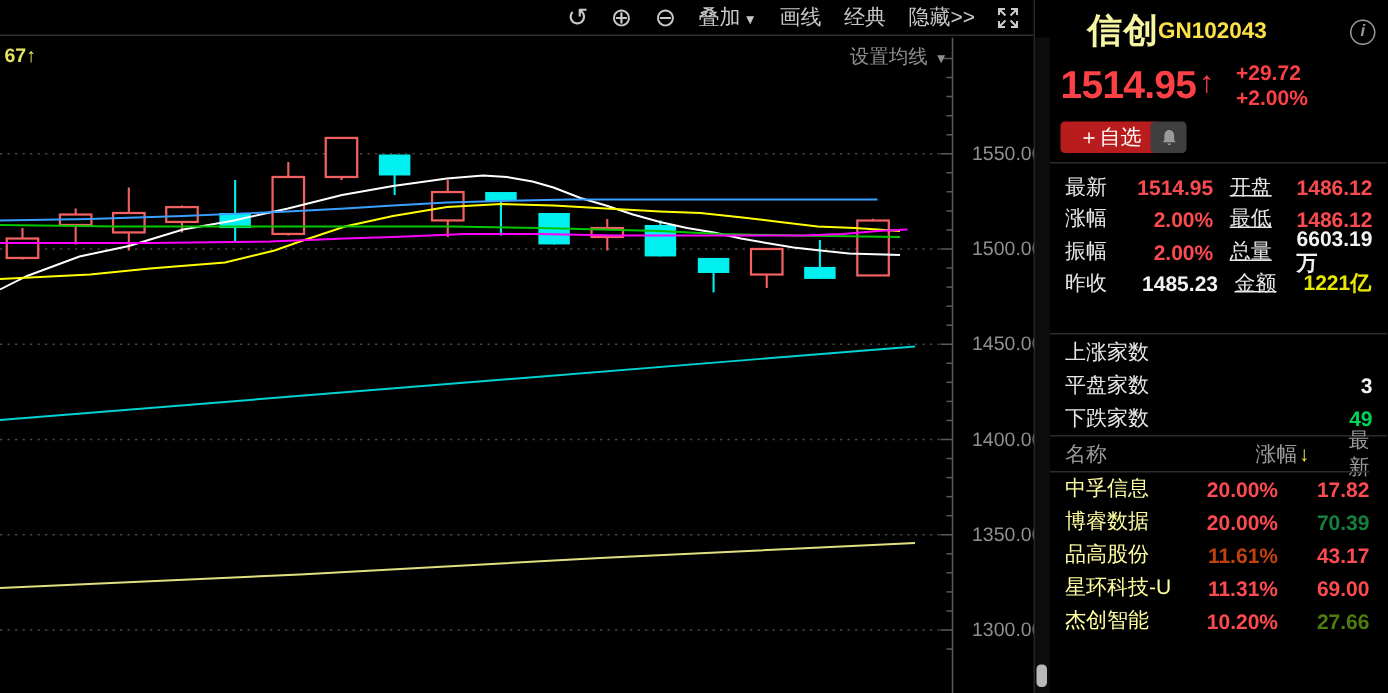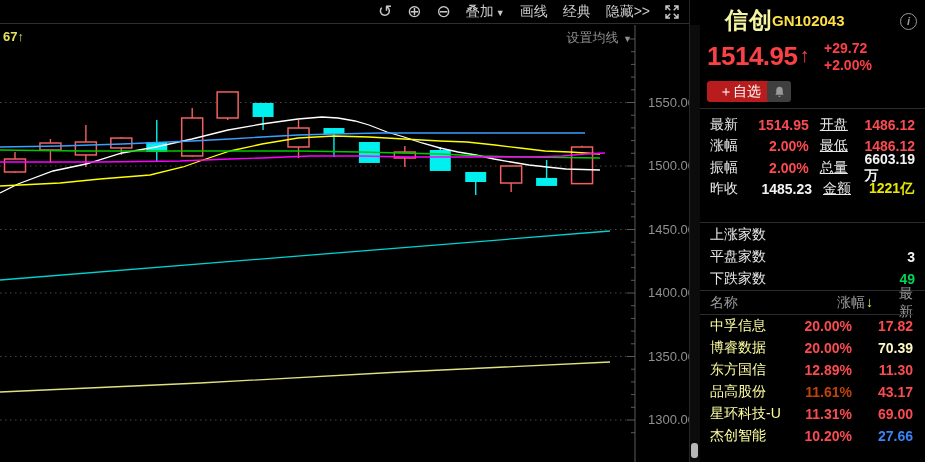--- a/index.html
+++ b/index.html
@@ -257,37 +257,32 @@
   <div class="sep abs" style="top:314px;width:213px"></div>
   <div id="stock-rows" class="abs">
       <div class="s-row">
         <span class="s-name">中孚信息</span>
         <span class="s-pct" style="color:#fb4b50">20.00%</span>
         <span class="s-last" style="color:#fb4b50">17.82</span>
       </div>
       <div class="s-row">
         <span class="s-name">博睿数据</span>
         <span class="s-pct" style="color:#fb4b50">20.00%</span>
-        <span class="s-last" style="color:#fef9c3">70.39</span>
-      </div>
-      <div class="s-row">
-        <span class="s-name">东方国信</span>
-        <span class="s-pct" style="color:#fb4b50">12.89%</span>
-        <span class="s-last" style="color:#fb4b50">11.30</span>
+        <span class="s-last" style="color:#15803d">70.39</span>
       </div>
       <div class="s-row">
         <span class="s-name">品高股份</span>
         <span class="s-pct" style="color:#c2410c">11.61%</span>
         <span class="s-last" style="color:#fb4b50">43.17</span>
       </div>
       <div class="s-row">
         <span class="s-name">星环科技-U</span>
         <span class="s-pct" style="color:#fb4b50">11.31%</span>
         <span class="s-last" style="color:#fb4b50">69.00</span>
       </div>
       <div class="s-row">
         <span class="s-name">杰创智能</span>
         <span class="s-pct" style="color:#fb4b50">10.20%</span>
-        <span class="s-last" style="color:#3b82f6">27.66</span>
+        <span class="s-last" style="color:#4d7c0f">27.66</span>
       </div>
     </div>
 
 </div>
 
 </body></html>

